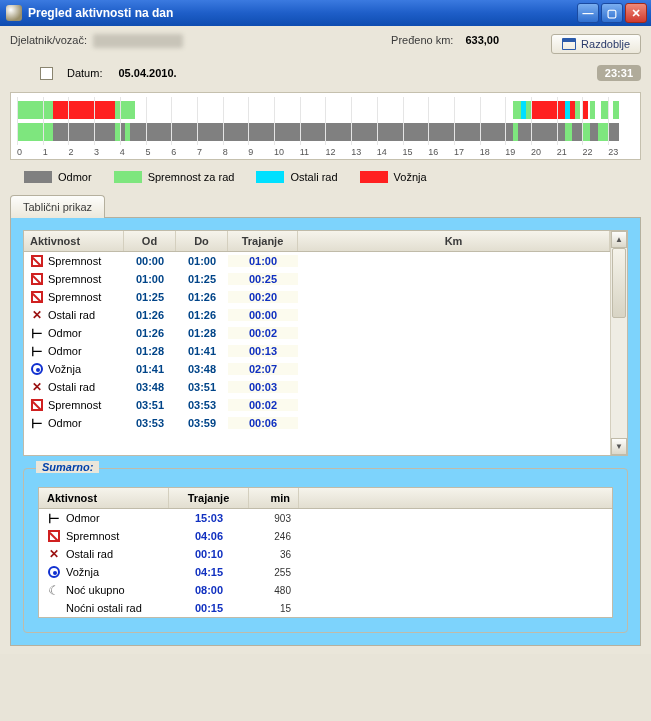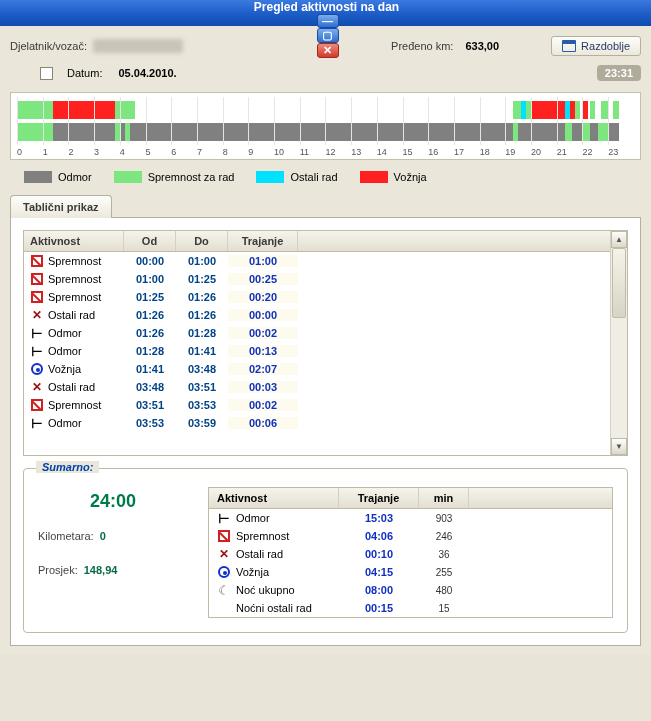--- a/index.html
+++ b/index.html
@@ -14,42 +14,41 @@
   }
   .titlebar {
     background: linear-gradient(to bottom, #3b7ae0 0%, #1e5ec8 50%, #0e4cb0 100%);
     height: 26px;
     display: flex;
     align-items: center;
     padding: 0 4px 0 6px;
     color: #fff;
     font-weight: bold;
     font-size: 12px;
-    flex-direction: column;
   }
   .titlebar .ticon {
     width:16px;height:16px;margin-right:6px;
     background: radial-gradient(circle at 30% 30%, #fff 0%, #9a8f6a 70%);
     border-radius:3px;
   }
   .titlebar .spacer { flex:1; }
   .tbtn {
     width:22px;height:20px;margin-left:2px;
     background: linear-gradient(to bottom,#7aaef0,#2f6fd0);
     border:1px solid #1a4aa0;border-radius:3px;
     display:flex;align-items:center;justify-content:center;
     color:#fff;font-weight:bold;font-size:11px;
   }
   .tbtn.close { background: linear-gradient(to bottom,#f08a7a,#d03a2f); border-color:#a02a1a;}
   .content {
     padding: 8px 10px;
     background:#eae6da;
   }
   .toprow {
-    display:flex;align-items:center;gap:6px;
+    display:flex;align-items:flex-start;gap:6px;
     height:24px;
   }
   .toprow .label { color:#3a3a3a; }
   .blurred {
     display:inline-block;width:90px;height:14px;
     background:#c8c4b8;border-radius:2px;filter:blur(2px);
   }
   .btn {
     background:linear-gradient(to bottom,#fdfdfb,#ece8db);
     border:1px solid #b5b09e;border-radius:3px;
@@ -86,25 +85,25 @@
   .legend{
     display:flex;align-items:center;gap:22px;margin-top:8px;padding:2px 14px;
   }
   .swatch{width:28px;height:12px;display:inline-block;margin-right:6px;vertical-align:middle;}
   .legend span{vertical-align:middle;}
   
   .tabbar{margin-top:10px;display:flex;}
   .tab{
     background:linear-gradient(to bottom,#fdfdfb,#ece8db);
     border:1px solid #b5b09e;border-bottom:none;
-    border-radius:4px 4px 0 0;padding:5px 12px;font-weight:bold;color:#3a3a3a;
+    border-radius:4px 4px 0 0;padding:5px 12px;font-weight:normal;color:#3a3a3a;
   }
   .tabline{border-bottom:1px solid #b5b09e;flex:1;margin-bottom:0;align-self:flex-end;}
   .panel{
-    border:1px solid #b5b09e;border-top:none;background:#ffffff;
+    border:1px solid #b5b09e;border-top:none;background:#7dd3fc;
     padding:12px;
   }
   .grid{
     border:1px solid #c0bba9;background:#fff;height:226px;
     display:flex;
   }
   .gridmain{flex:1;overflow:hidden;}
   .gridhead{
     display:flex;background:linear-gradient(to bottom,#f6f4ec,#e2ded0);
     border-bottom:1px solid #c0bba9;font-weight:bold;color:#3a3a3a;
@@ -144,21 +143,21 @@
   .sline{margin-bottom:22px;}
   .sline .k{color:#444;}
   .sline .v{color:#0a6a44;font-weight:bold;margin-left:6px;}
   .sumgrid{
     border:1px solid #c0bba9;background:#fff;flex:1;
   }
   .sgh{display:flex;background:linear-gradient(to bottom,#f6f4ec,#e2ded0);border-bottom:1px solid #c0bba9;font-weight:bold;}
   .sgh>div{padding:4px 8px;border-right:1px solid #d4cfbe;}
   .scol-a{width:130px;}
   .scol-t{width:80px;text-align:center;}
-  .scol-m{width:50px;text-align:center;}
+  .scol-m{width:50px;text-align:right;}
   .sr{display:flex;height:18px;align-items:center;}
   .sr>div{padding:0 8px;}
   .sr .scol-a{display:flex;align-items:center;gap:5px;}
   .sr .scol-t{color:#1030c0;font-weight:bold;}
   .sr .scol-m{font-size:10px;color:#333;}
   
   .ic-ready{width:12px;height:12px;border:2px solid #d02020;position:relative;background:#fff;}
   .ic-ready::after{content:"";position:absolute;left:-2px;right:-2px;top:4px;height:2px;background:#d02020;transform:rotate(45deg);}
   .ic-other{color:#9a1010;font-weight:bold;font-size:12px;line-height:1;}
   .ic-rest{color:#000;font-weight:bold;font-size:13px;line-height:1;}
@@ -280,20 +279,21 @@
     <div class="tabline"></div>
   </div>
   <div class="panel">
     <div class="grid">
       <div class="gridmain">
         <div class="gridhead">
           <div class="gh col-act">Aktivnost</div>
           <div class="gh col-od">Od</div>
           <div class="gh col-do">Do</div>
           <div class="gh col-tr">Trajanje</div>
+          <div class="gh col-km">Km</div>
         </div>
         <div class="gridbody" id="gridbody">
             <div class="gr">
               <div class="gc col-act">
                 <span class="aicon">
                   <span class="ic-ready"></span>
                 </span>
                 <span>Spremnost</span>
               </div>
               <div class="gc col-od">00:00</div>
@@ -416,25 +416,20 @@
         <div class="strack">
             <div class="sthumb"></div>
           </div>
         <div class="sbtn">▼</div>
       </div>
     </div>
 
     <div class="groupbox">
       <div class="gtitle">Sumarno:</div>
       <div class="sumwrap">
-        <div class="sumleft">
-          <div class="bigtime">24:00</div>
-          <div class="sline"><span class="k">Kilometara:</span><span class="v">0</span></div>
-          <div class="sline"><span class="k">Prosjek:</span><span class="v">148,94</span></div>
-        </div>
         <div class="sumgrid">
           <div class="sgh">
             <div class="scol-a">Aktivnost</div>
             <div class="scol-t">Trajanje</div>
             <div class="scol-m">min</div>
           </div>
           <div id="sumbody">
               <div class="sr">
                 <div class="scol-a">
                   <span class="aicon">

